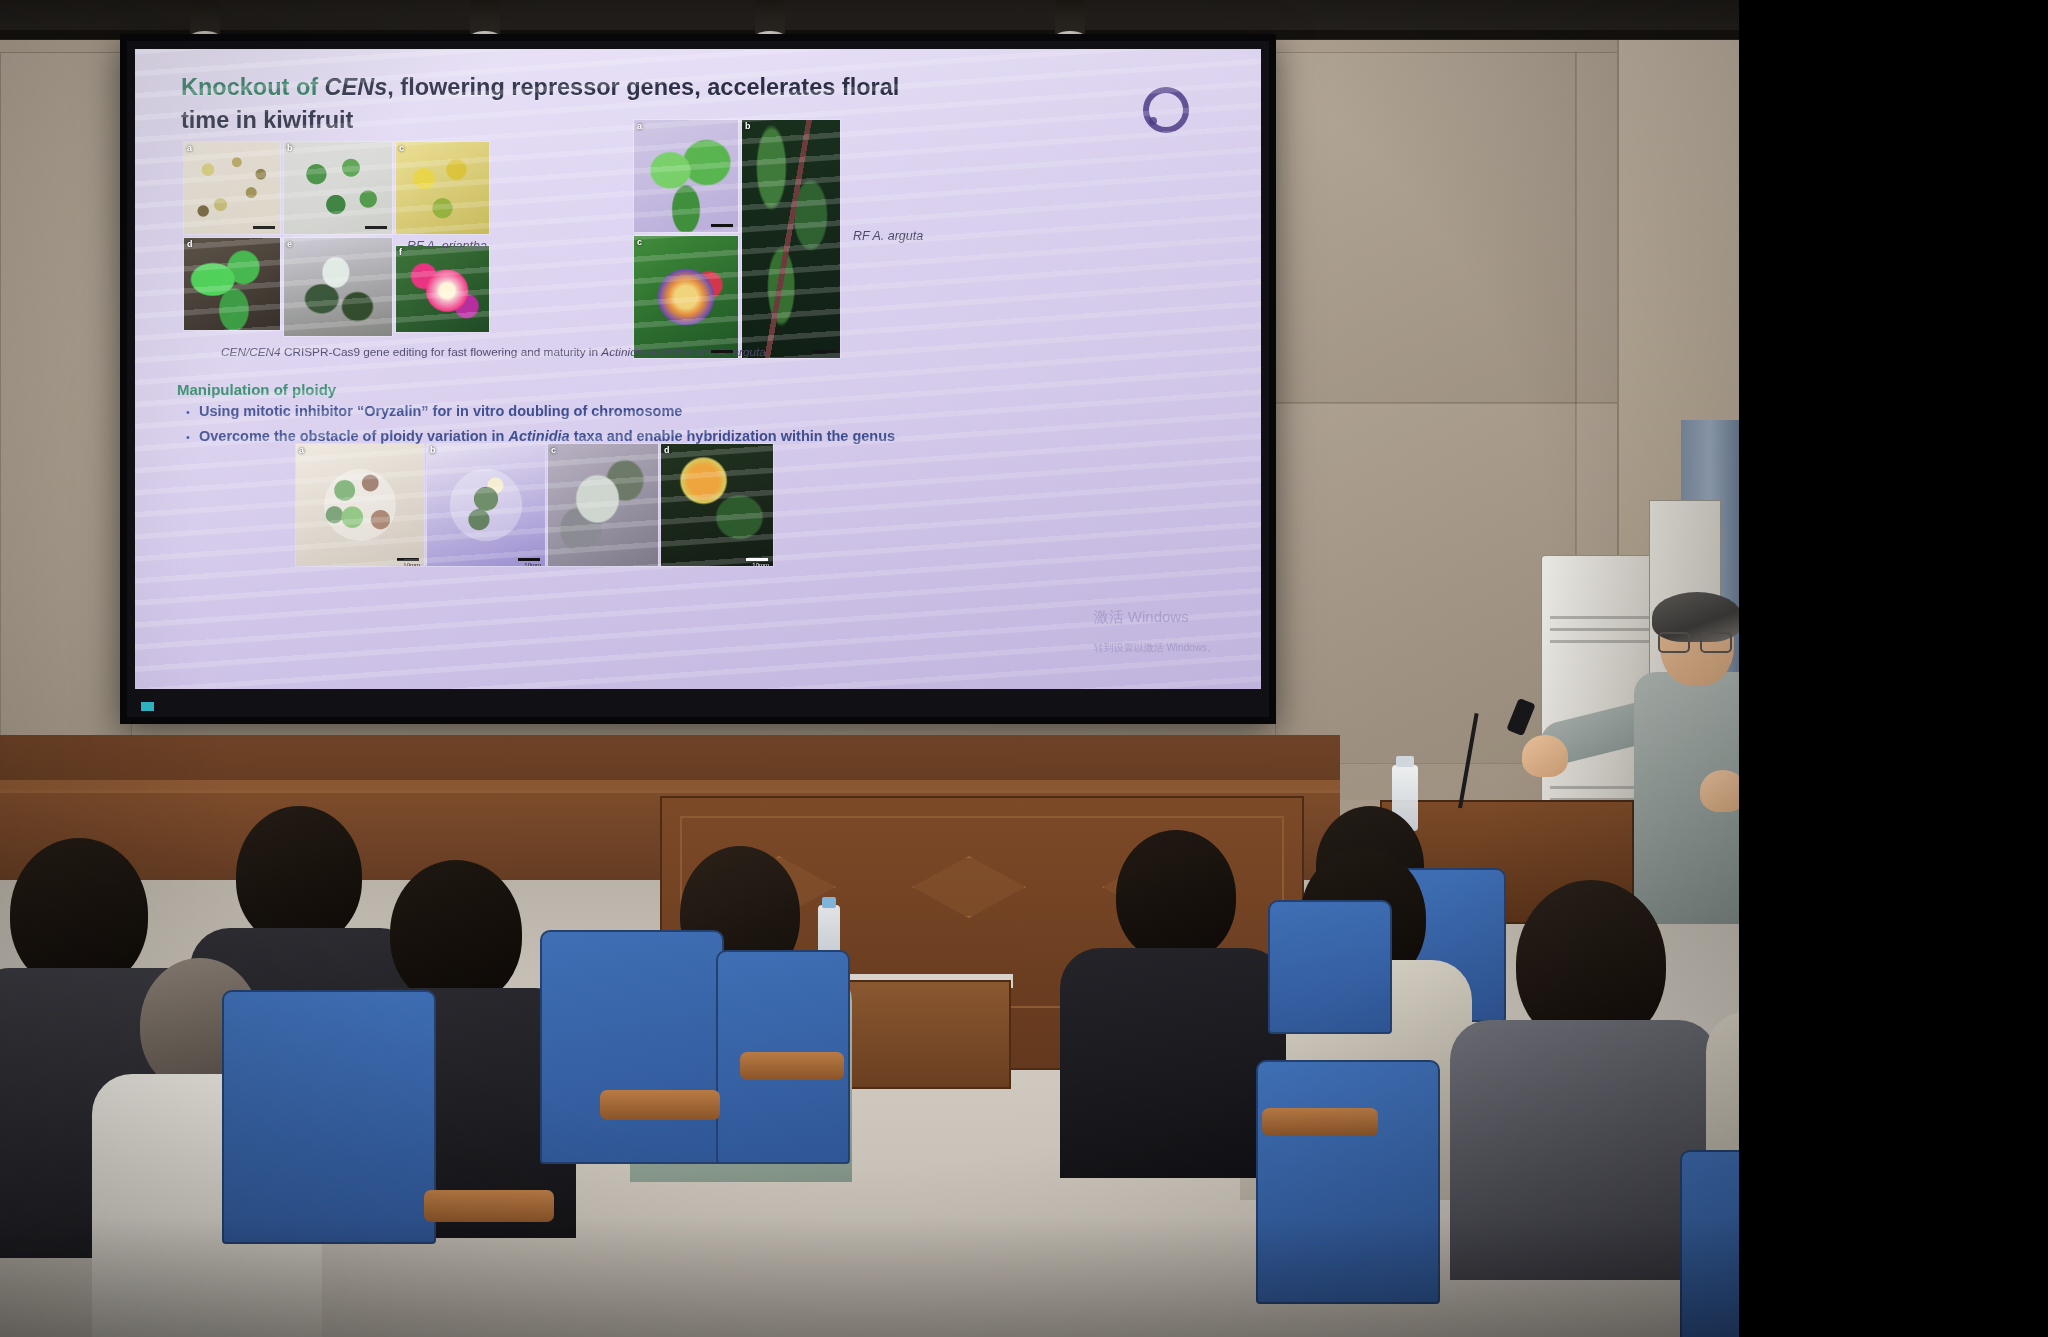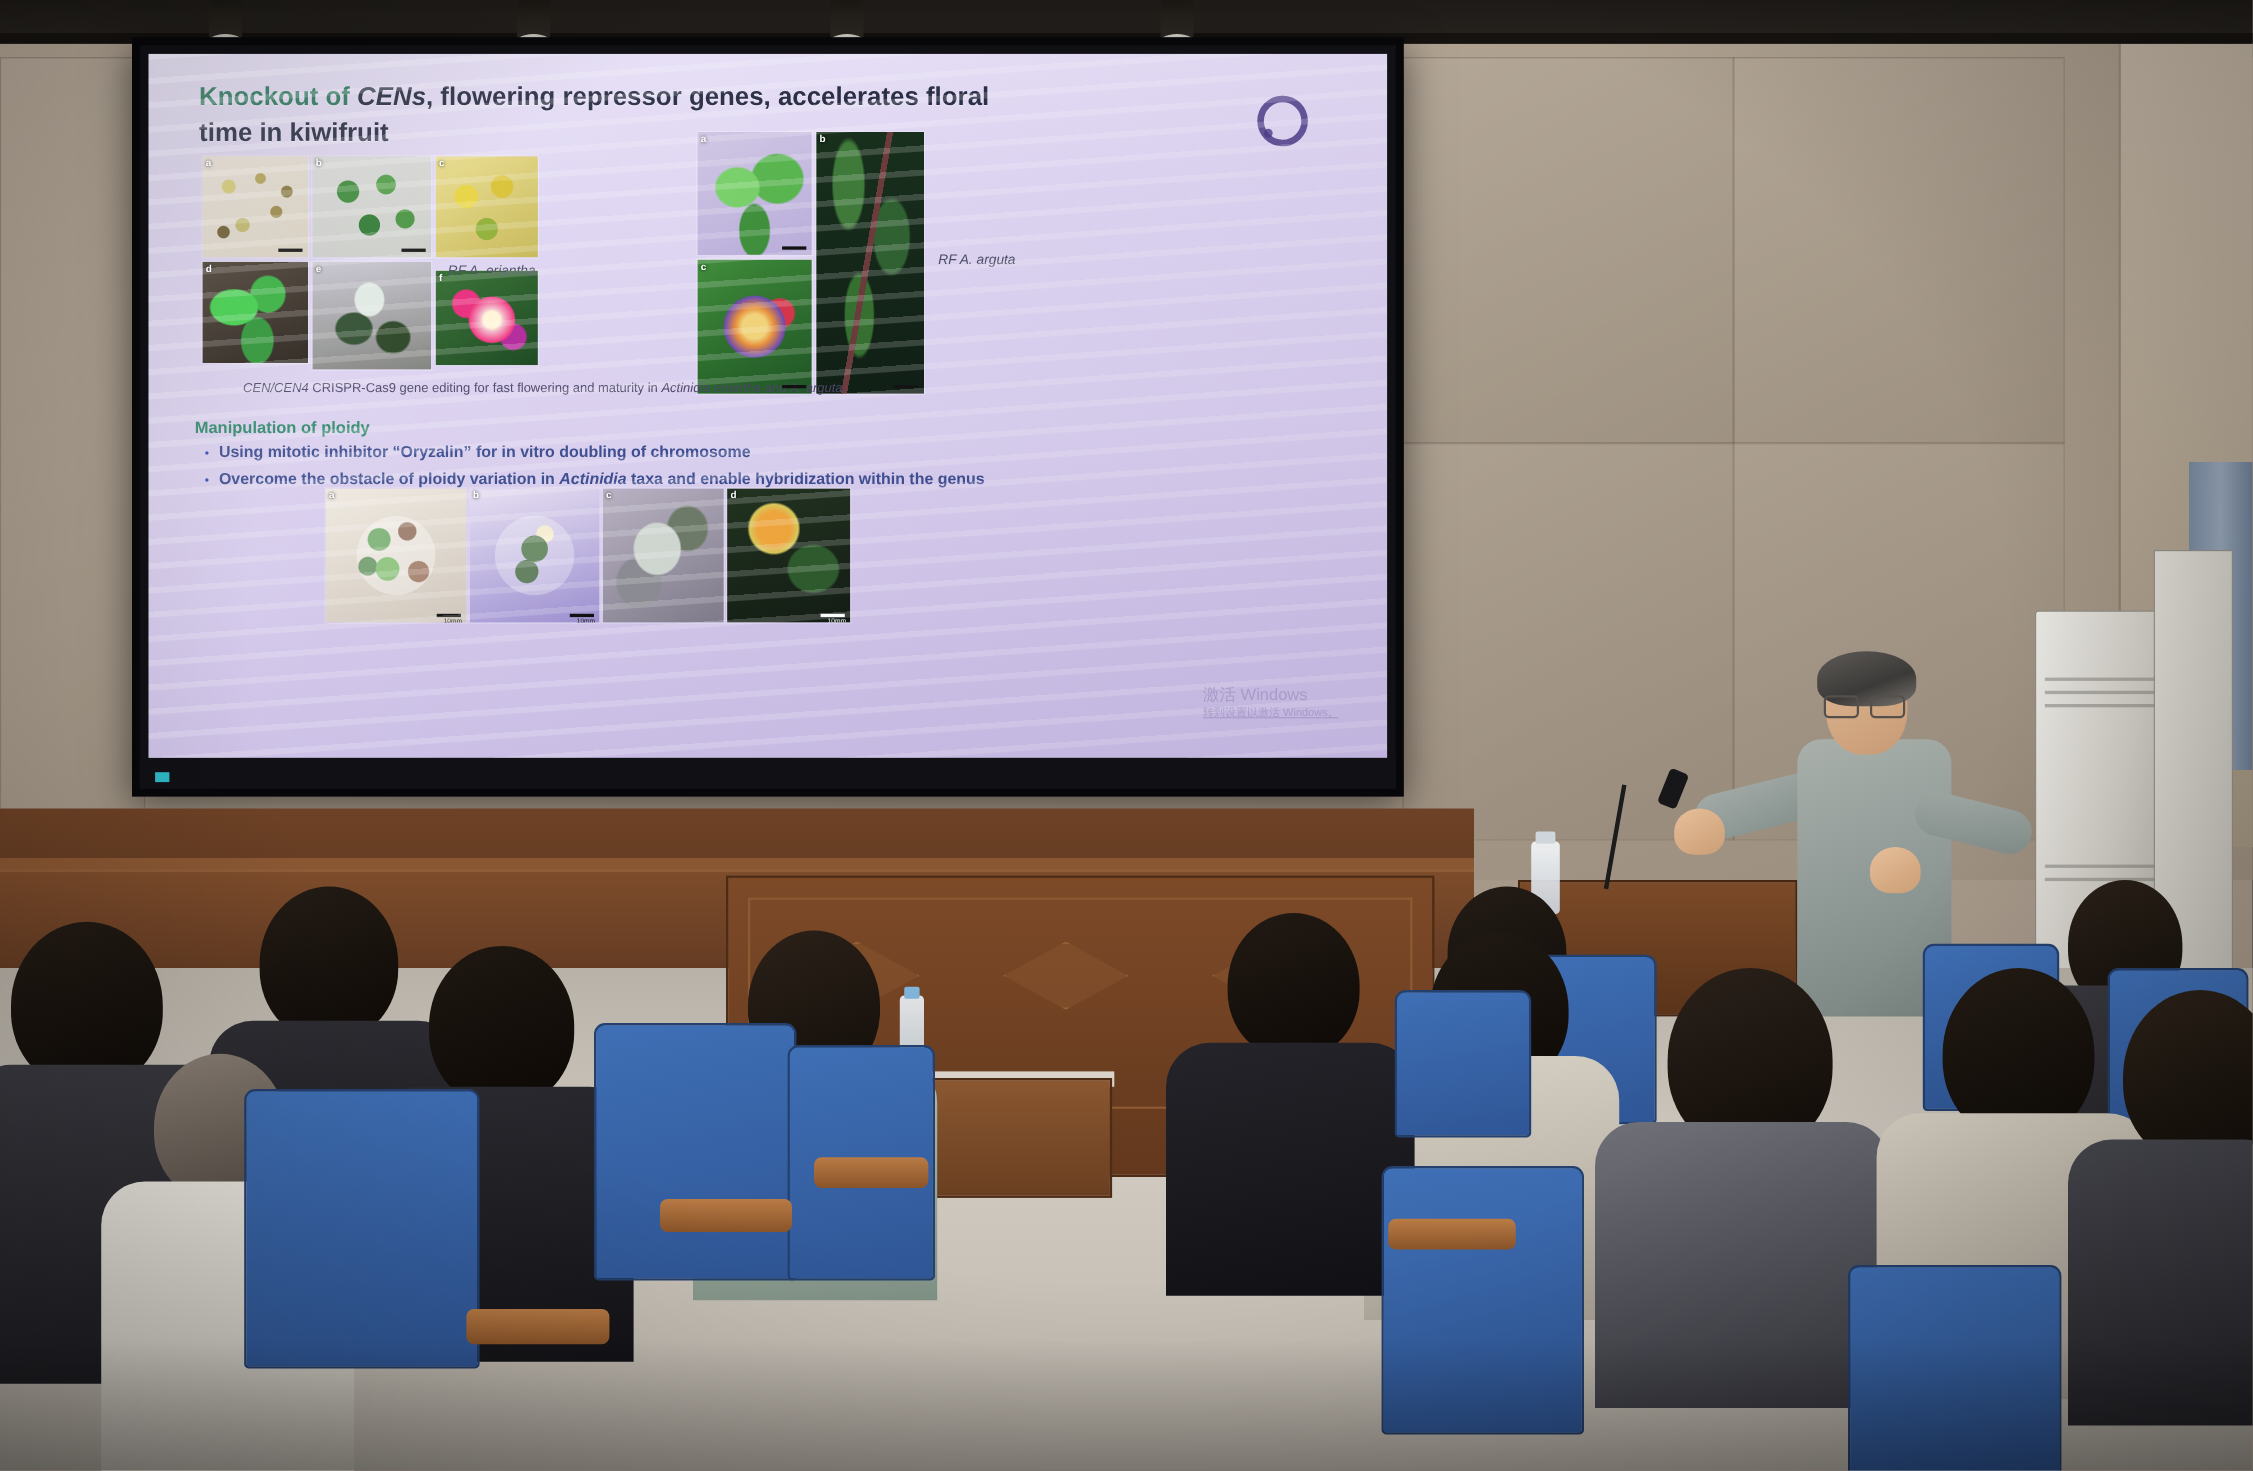--- a/index.html
+++ b/index.html
@@ -1,17 +1,17 @@
 <!DOCTYPE html>
 <html><head>
 <meta charset="utf-8">
 <style>
   html,body{margin:0;padding:0;background:#000;}
   body{width:2048px;height:1337px;overflow:hidden;font-family:"Liberation Sans",sans-serif;}
-  .scene{position:relative;width:2048px;height:1337px;overflow:hidden;
+  .scene{position:relative;width:1739px;height:1337px;overflow:hidden;
      background:linear-gradient(175deg,#a89a8b 0%,#b3a596 30%,#a7998a 60%,#9d8f80 100%);}
 
   
   .ceiling{position:absolute;left:0;top:0;width:2048px;height:52px;
      background:linear-gradient(180deg,#1d1a17 0%,#2a2622 100%);}
   .wall{position:absolute;left:0;top:40px;width:2048px;height:760px;
      background:linear-gradient(160deg,#b6a897 0%,#ada08f 40%,#9c8e7e 100%);}
   .wpanel{position:absolute;border:1px solid rgba(120,105,88,.45);
      background:linear-gradient(150deg,rgba(255,255,255,.05),rgba(0,0,0,.05));}
   .wall-right-col{position:absolute;right:0;top:40px;width:120px;height:730px;
@@ -149,21 +149,21 @@
   .bullets{position:absolute;left:42px;top:352px;width:760px;}
   .bul{display:flex;align-items:flex-start;margin-bottom:3px;}
   .bul .dot{width:22px;flex:0 0 22px;text-align:center;color:#3a4ab0;font-size:11px;line-height:22px;}
   .bul .txt{font-size:14.5px;font-weight:bold;color:#3c4d8f;line-height:1.45;}
   .bul .txt i{font-style:italic;}
 
   .gridB{position:absolute;left:160px;top:394px;width:500px;height:122px;}
 
   .wmark{position:absolute;right:44px;bottom:34px;text-align:left;color:#8f86b5;opacity:.55;z-index:8;}
   .wmark .w1{font-size:15px;}
-  .wmark .w2{font-size:10px;margin-top:0;text-decoration:underline;}
+  .wmark .w2{font-size:10px;margin-top:14px;}
 
   
   .stage-wall{position:absolute;left:0;top:735px;width:1340px;height:130px;
      background:linear-gradient(180deg,#6e4226,#5a351e);}
   .stage-front{position:absolute;left:0;top:790px;width:1340px;height:120px;
      background:linear-gradient(180deg,#7d4c2b,#5c3620);border-top:3px solid #8e5c37;}
   .stage-mold{position:absolute;left:0;top:780px;width:1340px;height:12px;background:#8a5733;}
   .floor{position:absolute;left:0;top:880px;width:2048px;height:460px;
      background:linear-gradient(180deg,#b9b2a8,#cfc9c0 40%,#bdb6ac);}
   .podium{position:absolute;left:660px;top:796px;width:640px;height:270px;

